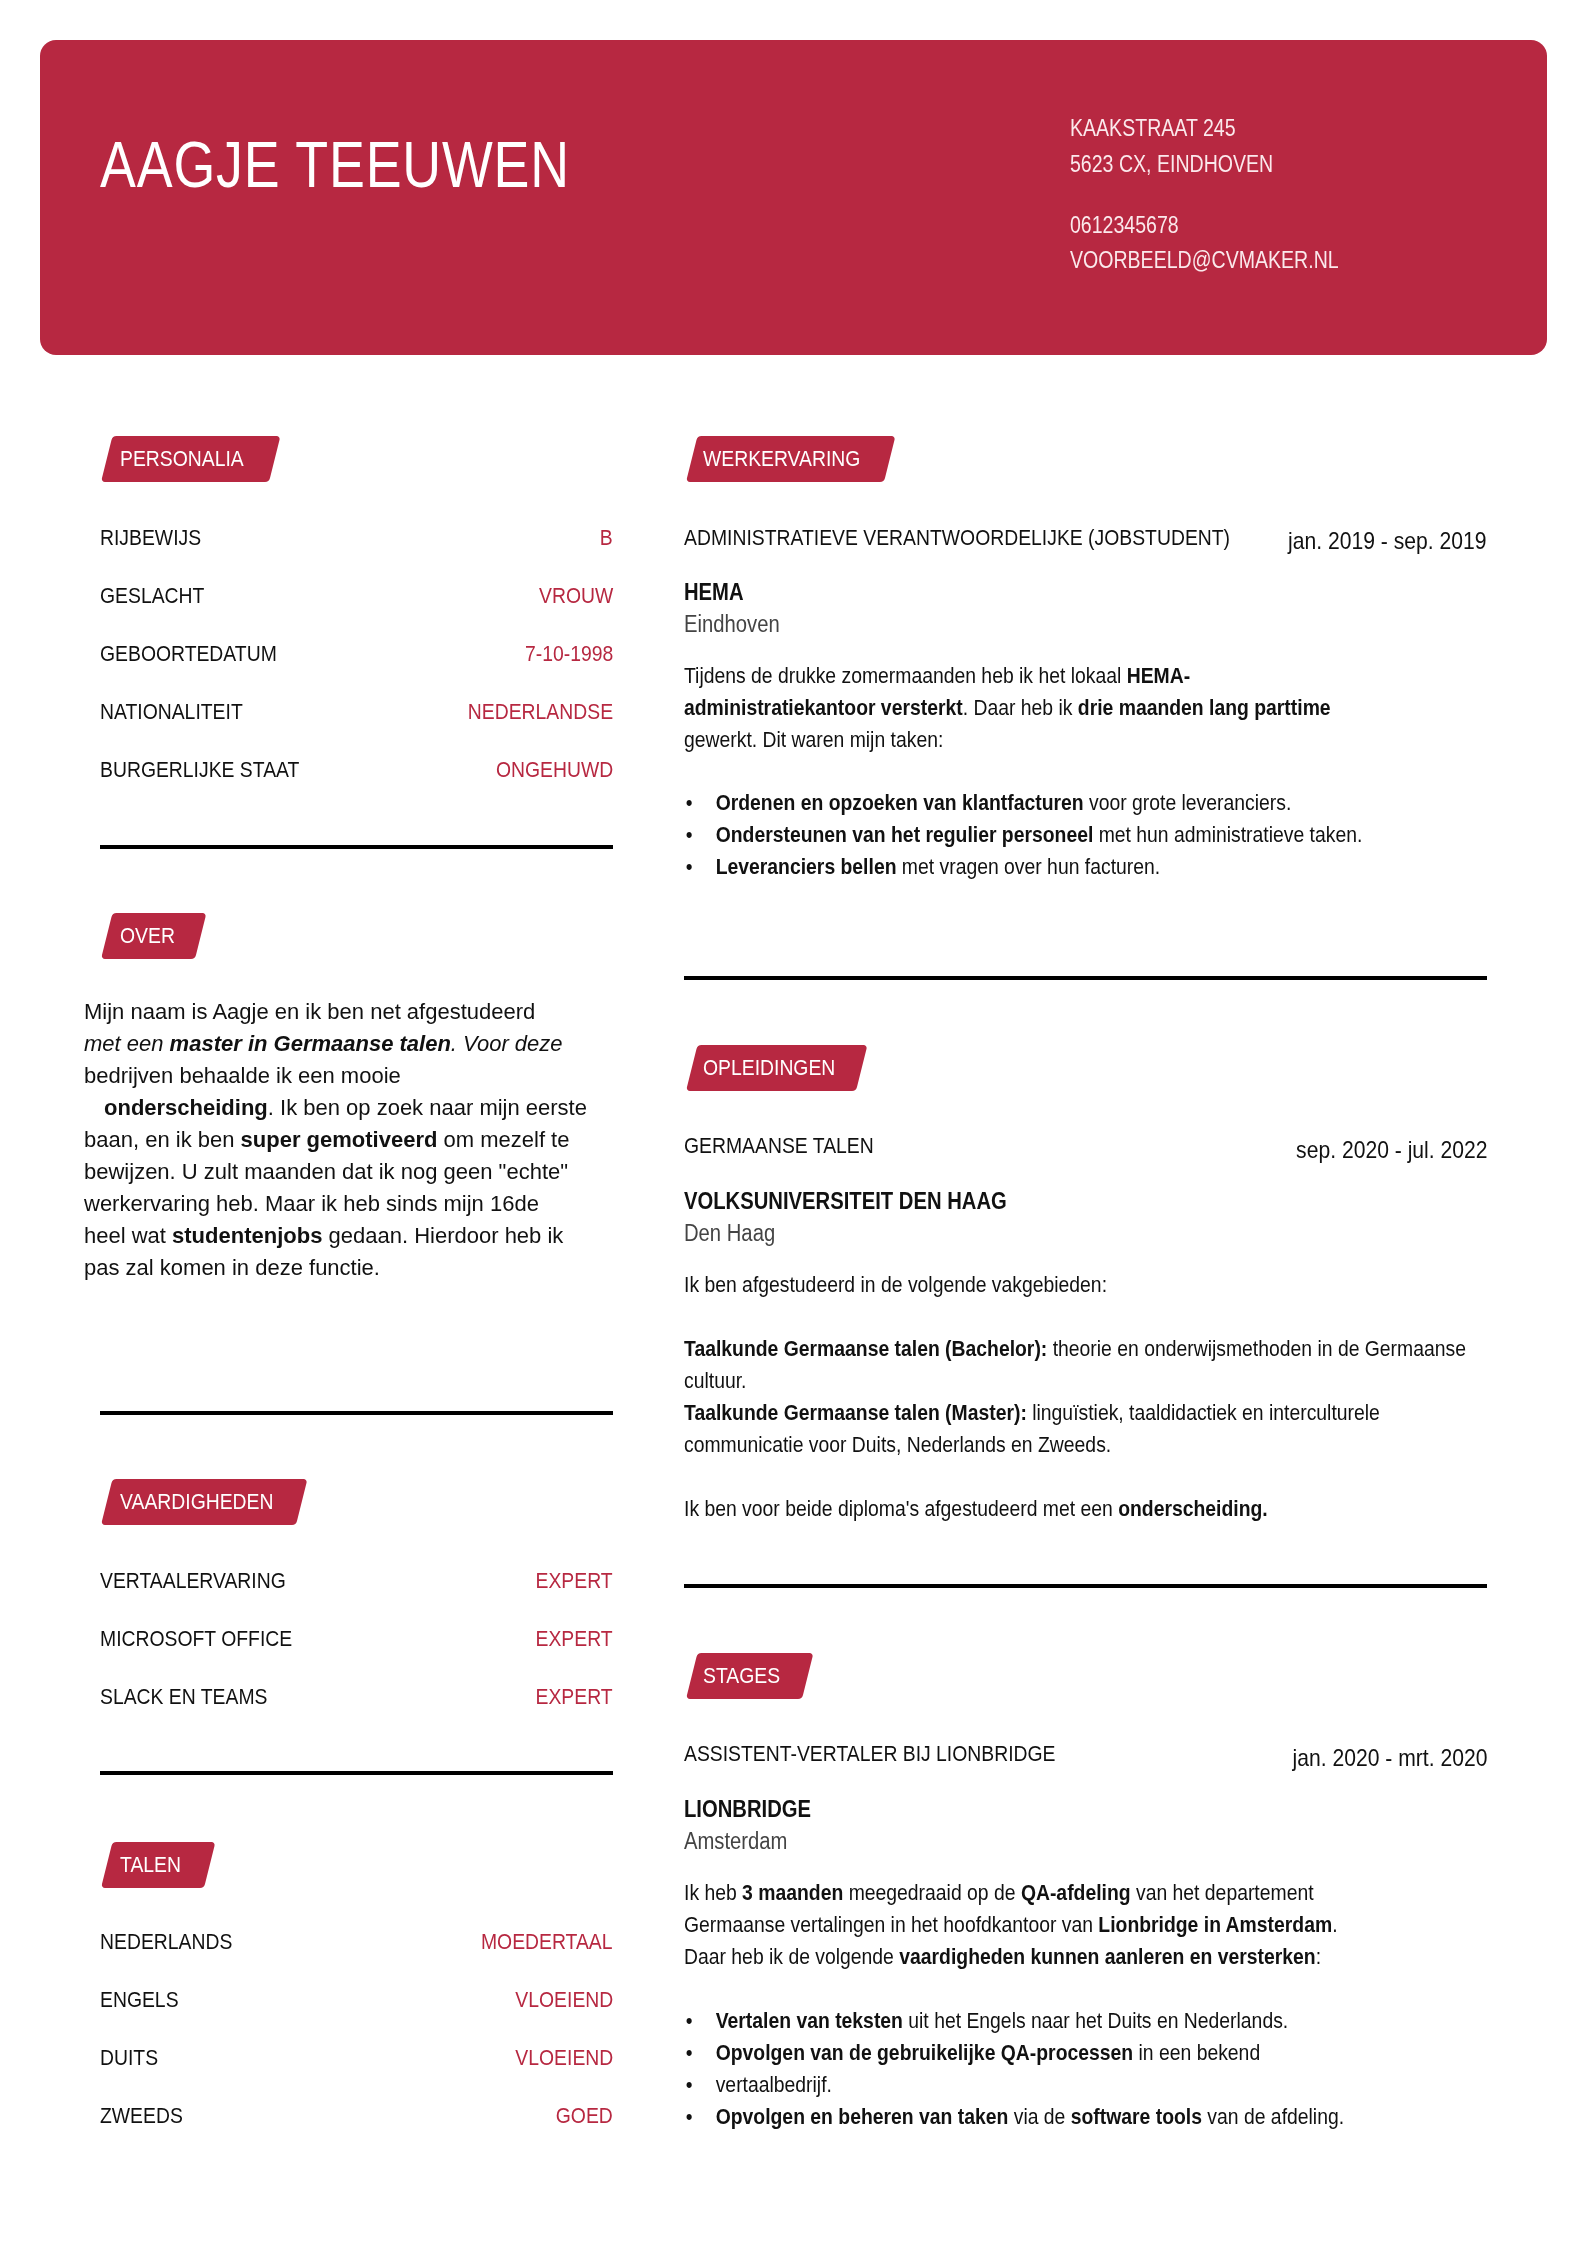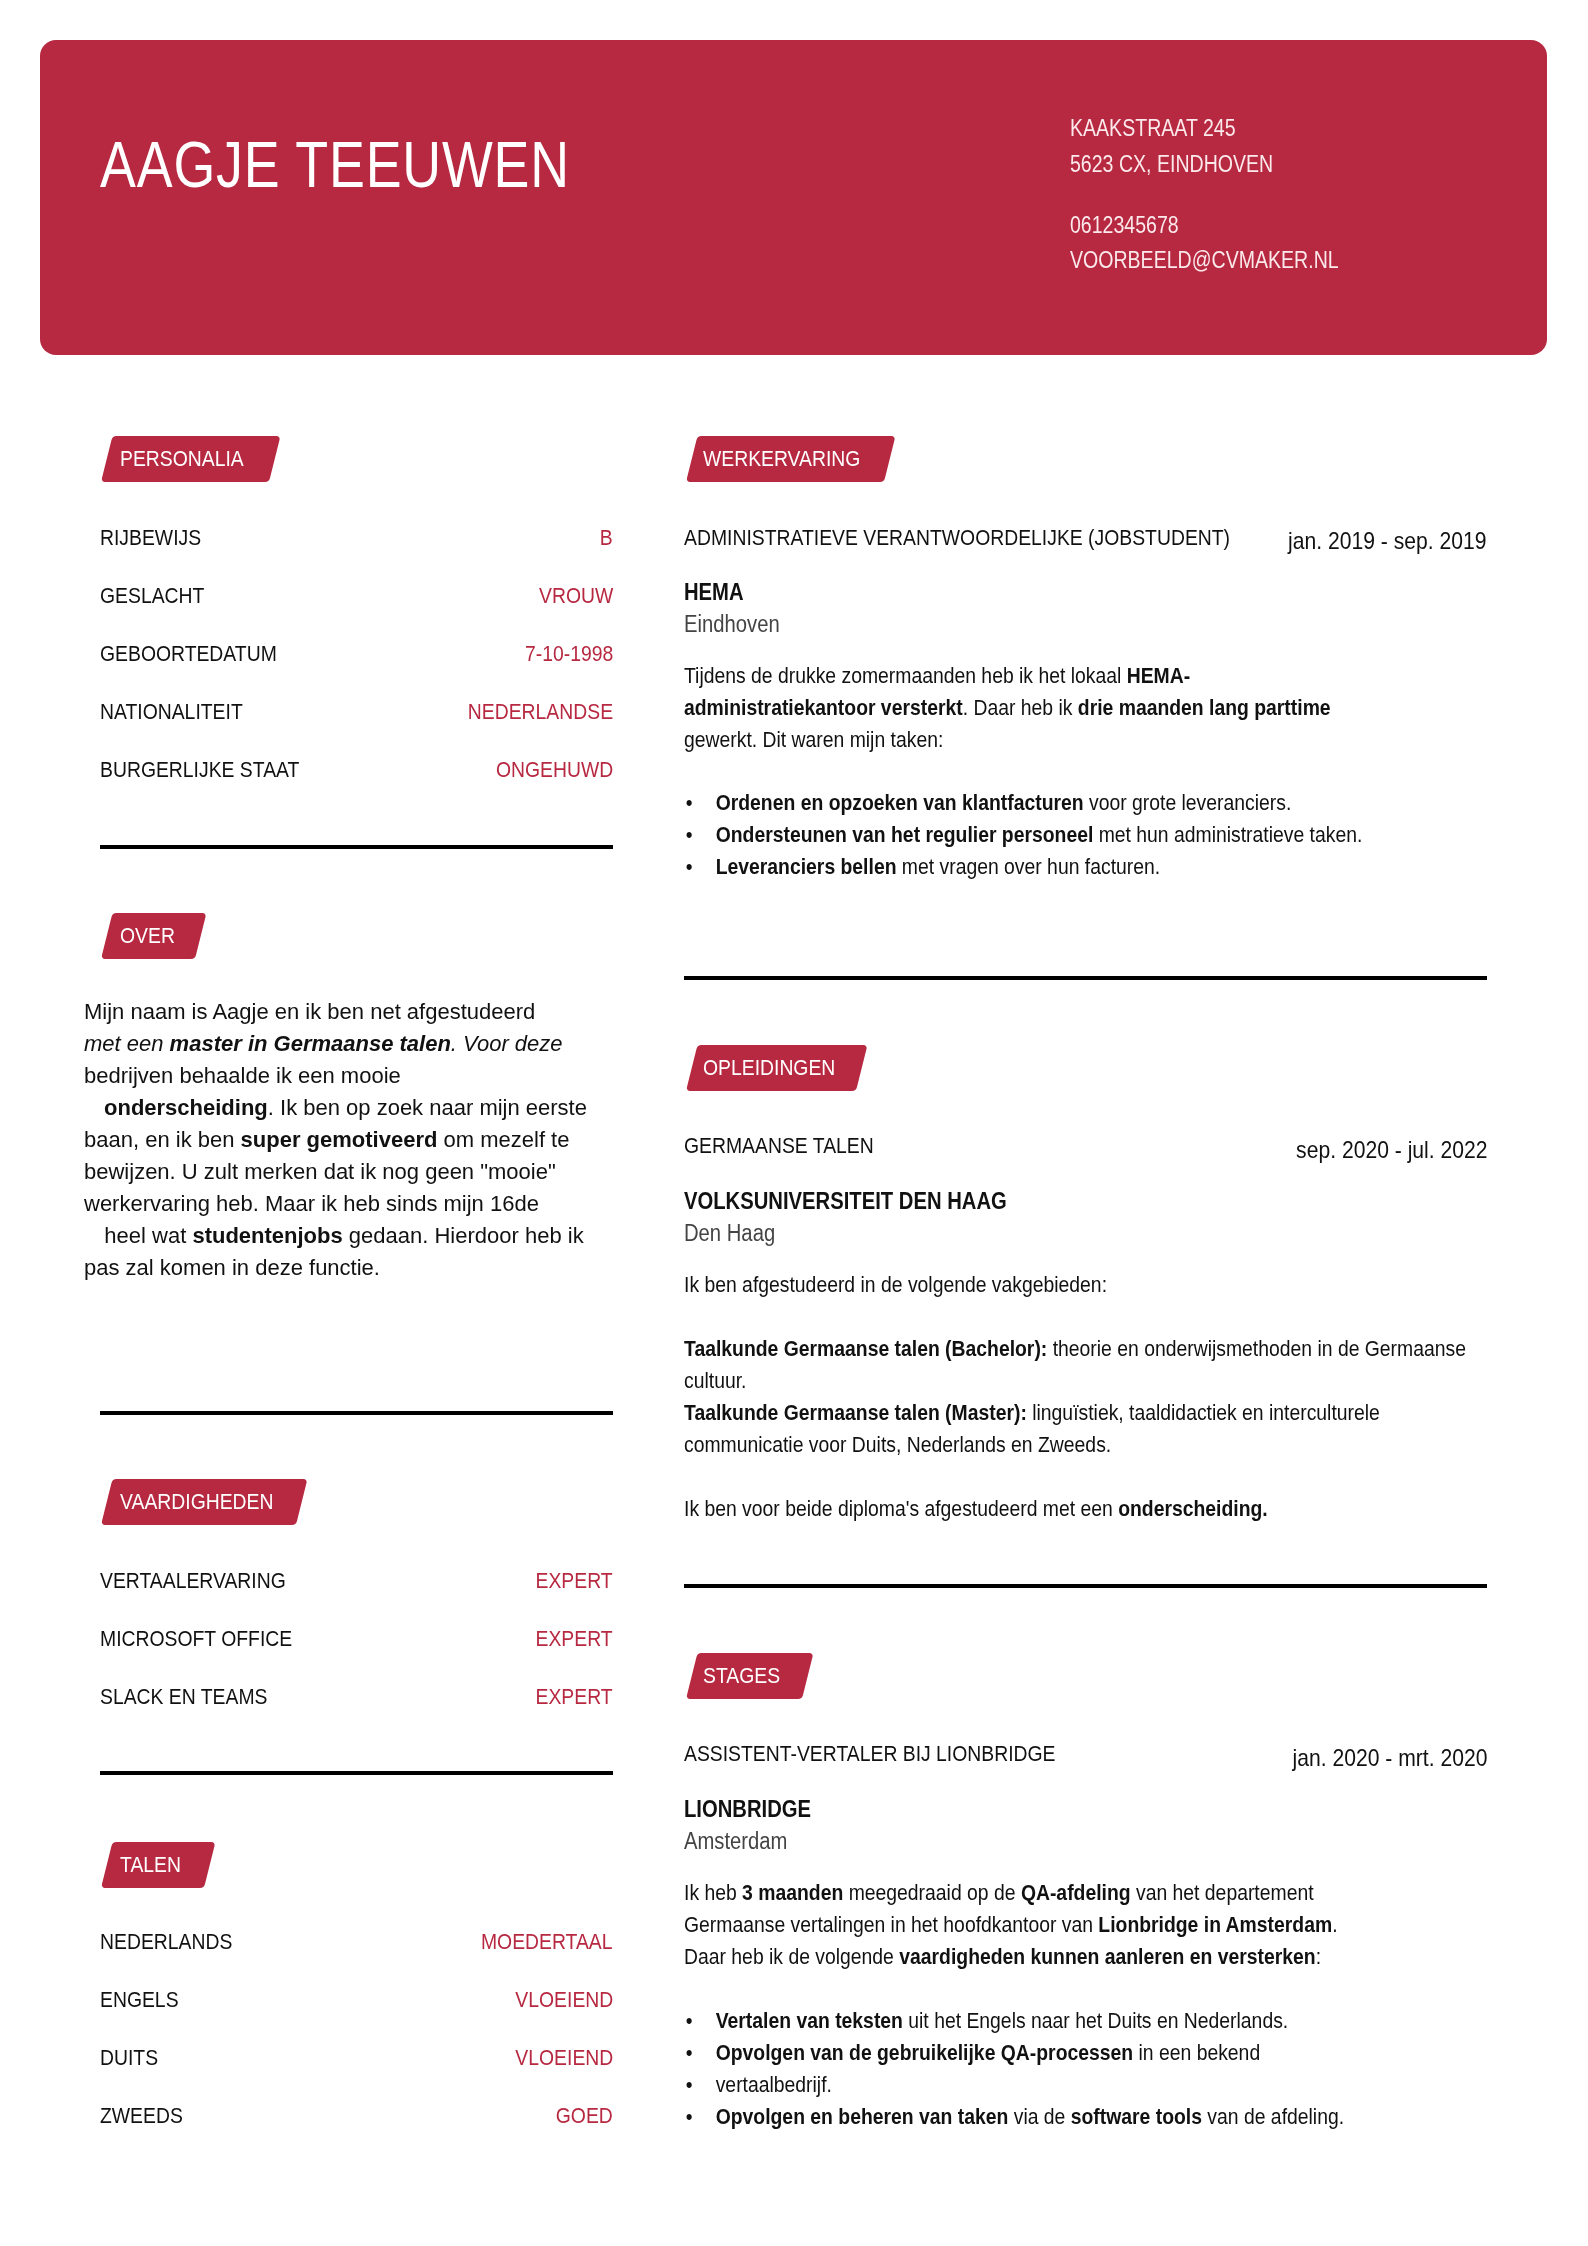--- a/index.html
+++ b/index.html
@@ -57,23 +57,23 @@
 <div class="abs divider" style="left:100px; top:845px; width:513px"></div>
 
 <div class="abs tag" style="left:101px; top:913px; width:94px"></div>
 <div class="abs tag-label" style="left:120px; top:913px">OVER</div>
 <div class="abs para" style="left:84px; top:996px; width:520px">
     <div style="white-space: nowrap;">Mijn naam is Aagje en ik ben net afgestudeerd</div>
     <div style="white-space: nowrap; font-style: italic;">met een <b>master in Germaanse talen</b>. Voor deze</div>
     <div style="white-space: nowrap;">bedrijven behaalde ik een mooie</div>
     <div style="white-space: nowrap; margin-left: 20px;"><b>onderscheiding</b>. Ik ben op zoek naar mijn eerste</div>
     <div style="white-space: nowrap;">baan, en ik ben <b>super gemotiveerd</b> om mezelf te</div>
-    <div style="white-space: nowrap;">bewijzen. U zult merken dat ik nog geen "mooie"</div>
+    <div style="white-space: nowrap;">bewijzen. U zult maanden dat ik nog geen "echte"</div>
     <div style="white-space: nowrap;">werkervaring heb. Maar ik heb sinds mijn 16de</div>
-    <div style="white-space: nowrap; text-align: center;">heel wat <b>studentenjobs</b> gedaan. Hierdoor heb ik</div>
+    <div style="white-space: nowrap;">heel wat <b>studentenjobs</b> gedaan. Hierdoor heb ik</div>
     <div style="white-space: nowrap;">pas zal komen in deze functie.</div>
   </div>
 <div class="abs divider" style="left:100px; top:1411px; width:513px"></div>
 
 <div class="abs tag" style="left:101px; top:1479px; width:195px"></div>
 <div class="abs tag-label" style="left:120px; top:1479px">VAARDIGHEDEN</div>
 <div>
   <div class="abs kv-label" style="left:100px; top:1568px">VERTAALERVARING</div>
   <div class="abs kv-value" style="right:975px; top:1568px">EXPERT</div>
   <div class="abs kv-label" style="left:100px; top:1626px">MICROSOFT OFFICE</div>

